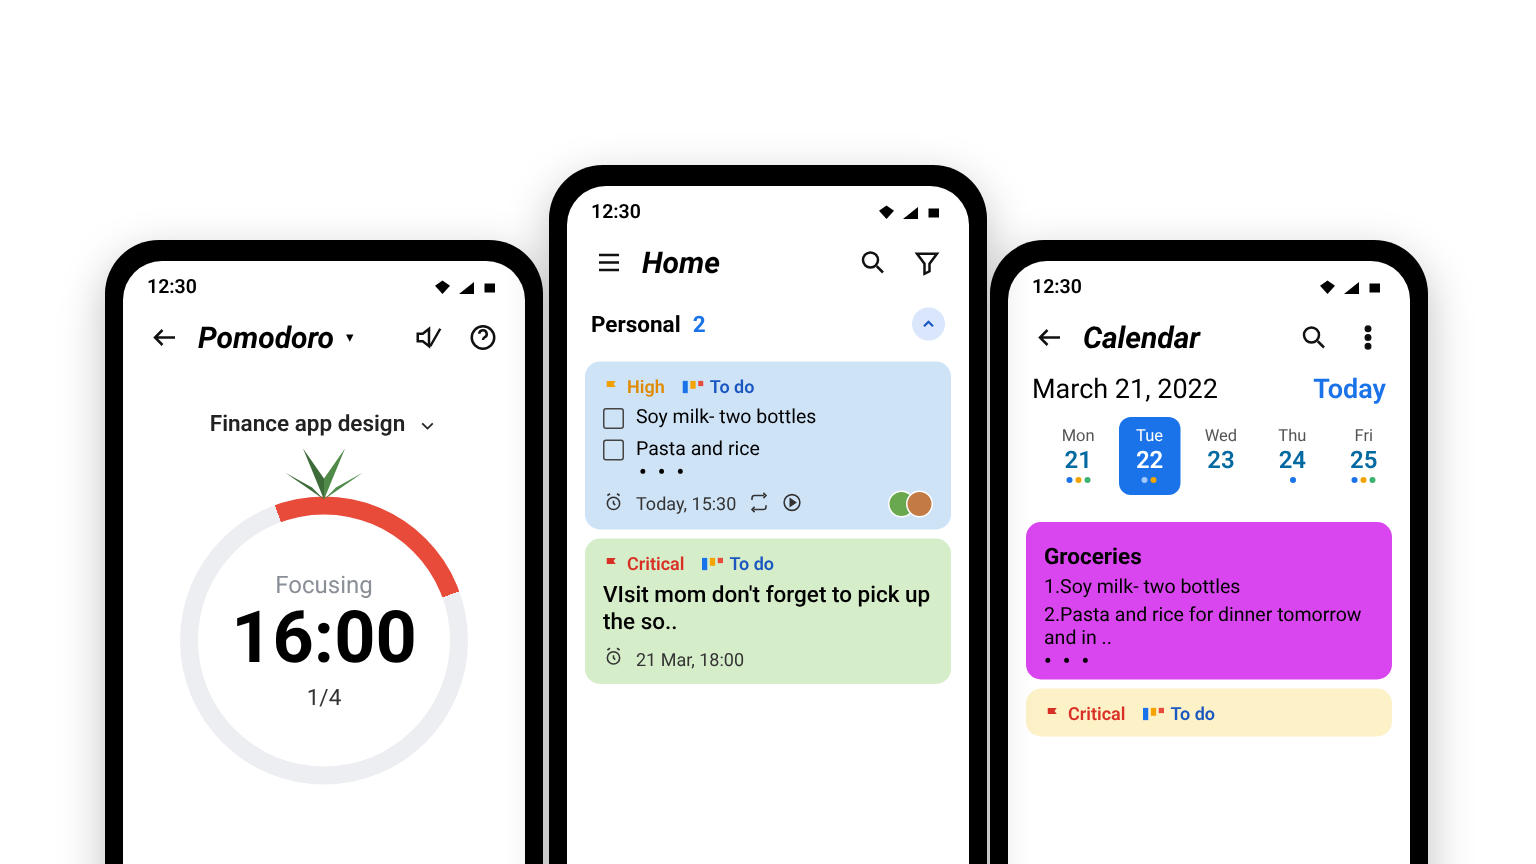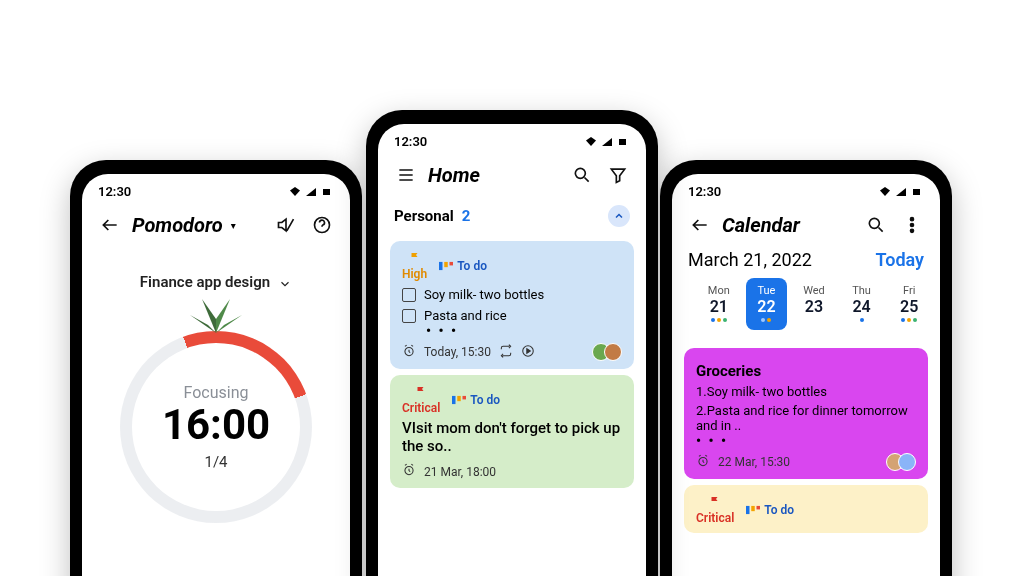--- a/index.html
+++ b/index.html
@@ -74,21 +74,21 @@
     content:""; position:absolute; inset:12px; background:#fff; border-radius:50%;
   }
   .leaves {
     position:absolute; top:-24px; left:50%; transform:translateX(-50%);
   }
   .pomo-center{
     position:absolute; inset:0;
     display:flex; flex-direction:column; align-items:center; justify-content:center;
   }
   .pomo-status{ color:#8a8f97; font-size:16px; }
-  .pomo-time{ font-size:42px; font-weight:700; line-height:1.1; }
+  .pomo-time{ font-size:48px; font-weight:700; line-height:1.1; }
   .pomo-cycle{ color:#333; font-size:15px; margin-top:4px; }
 
   
   .section-head{
     display:flex; align-items:center; padding:6px 16px 8px;
     font-size:15px; font-weight:700;
   }
   .section-count{ color:#1a73e8; margin-left:8px; }
   .section-head .spacer{flex:1;}
   .collapse-pill{
@@ -96,21 +96,21 @@
     display:flex;align-items:center;justify-content:center;
   }
   .card{
     margin:6px 12px; border-radius:10px; padding:10px 12px 8px;
   }
   .card.blue  { background:#cfe3f7; }
   .card.green { background:#d5edc9; }
   .card.orange{ background:#d946ef; }
   .card.yellow{ background:#fdf1c8; }
   .tag-row{ display:flex; gap:12px; align-items:center; font-size:12px; font-weight:600; }
-  .flag{ display:inline-flex; align-items:center; gap:4px;flex-direction:column; }
+  .flag{ display:inline-flex; align-items:center; gap:4px; }
   .flag svg{ width:12px; height:12px; }
   .flag.high{ color:#e08a00; } .flag.high svg path{ fill:#f0a000; }
   .flag.critical{ color:#d93025; } .flag.critical svg path{ fill:#d93025; }
   .todo-chip{ display:inline-flex; align-items:center; gap:4px; color:#1a57c0; }
   .todo-chip svg{ width:14px; height:12px; }
   .card-title{ font-size:15px; font-weight:700; margin-top:4px; }
   .check-item{ display:flex; align-items:center; gap:8px; font-size:13px; margin-top:6px; }
   .checkbox{ width:14px; height:14px; border:1.5px solid #444; border-radius:2px; }
   .dots{ letter-spacing:2px; font-weight:700; font-size:14px; line-height:8px; margin:4px 0 0 24px; }
   .card-foot{
@@ -131,21 +131,21 @@
   .cal-date{
     display:flex; align-items:center; padding:0 16px 8px; font-size:18px;
   }
   .today-link{ color:#1a73e8; font-weight:600; }
   .day-strip{ display:flex; gap:6px; padding:0 10px 10px;margin-left:16px; }
   .day-cell{
     flex:1; text-align:center; padding:6px 0 8px;
     border-radius:8px;
   }
   .day-cell .dow{ font-size:11px; color:#555; }
-  .day-cell .num{ font-size:16px; font-weight:600; color:#0f172a; }
+  .day-cell .num{ font-size:16px; font-weight:600; color:#0369a1; }
   .day-cell.selected{ background:#1a73e8; }
   .day-cell.selected .dow, .day-cell.selected .num{ color:#fff; }
   .day-dots{ display:flex; justify-content:center; gap:2px; margin-top:2px; }
   .day-dots span{ width:4px; height:4px; border-radius:50%; }
   .d-blue{ background:#1a73e8; } .d-orange{ background:#f4a300; } .d-green{ background:#3cb371; }
   .day-cell.selected .d-blue{ background:#9ec8ff; }
   .cal-list{ padding-top:2px; }
   .num-line{ font-size:13px; margin-top:4px; }
 </style>
 </head>
@@ -426,32 +426,20 @@
             </div>
         </div>
       </div>
 
       <div class="cal-list">
         <div class="card orange">
           <div class="card-title">Groceries</div>
           <div class="num-line">1.Soy milk- two bottles</div>
           <div class="num-line">2.Pasta and rice for dinner tomorrow and in ..</div>
           <div class="dots" style="margin-left:0;">• • •</div>
-          <div class="card-foot">
-            <span class="mini-icon"><svg viewBox="0 0 24 24">
-                  <circle cx="12" cy="13" r="7"></circle>
-                  <path d="M12 10v3l2 2M5 4l3-2M19 4l-3-2"></path>
-                </svg></span>
-            <span>22 Mar, 15:30</span>
-            <div class="spacer"></div>
-            <div class="avatars">
-              <span class="avatar" style="background:#d4a373"></span>
-              <span class="avatar" style="background:#8ab4f8"></span>
-            </div>
-          </div>
         </div>
 
         <div class="card yellow">
           <div class="tag-row">
             <span class="flag critical">
               <svg viewBox="0 0 24 24">
                   <path d="M5 3v18M5 4h12l-3 4 3 4H5"></path>
                 </svg>
               <span>Critical</span>
             </span>

